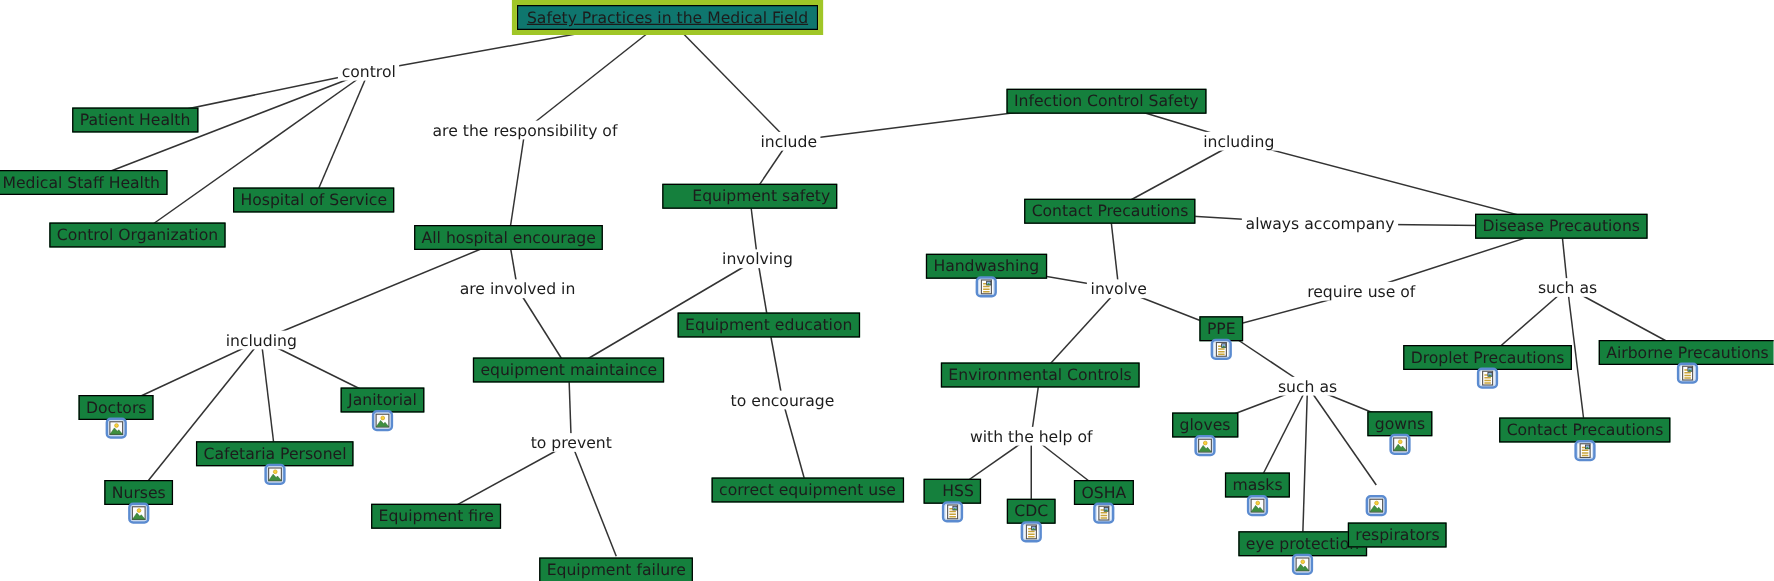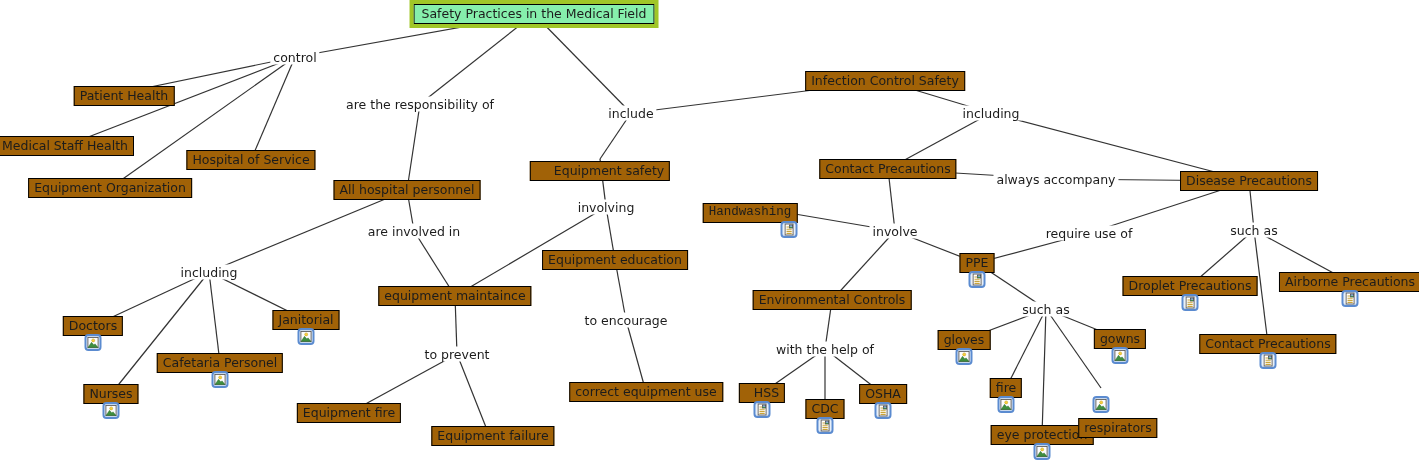--- a/index.html
+++ b/index.html
@@ -15,34 +15,35 @@
   .node {
     position: absolute;
     transform: translate(-50%, -50%);
     white-space: nowrap;
     font-size: 12.5px;
     color: #1c1c1c;
     line-height: 1.2;
     cursor: default;
   }
   .node.concept {
-    background: #a16207;
+    background: #15803d;
     border: 1px solid #000000;
     padding: 1px 5px 2px 5px;
     text-align: center;
   }
   .node.link {
     background: #ffffff;
     padding: 0 3px;
   }
   .node.main {
-    background: #86efac;
+    background: #0f766e;
     border: 1px solid #000000;
     outline: 4px solid #A0C627;
     padding: 1px 7px 2px 7px;
+    text-decoration: underline;
   }
   .res-icon {
     position: absolute;
     transform: translateX(-50%);
     width: 13px;
     height: 13px;
     background: #ffffff;
     border: 2px solid #5B8BD0;
     border-radius: 4px;
     box-shadow: 0 0 0 1px #cfe0f5 inset;
@@ -101,29 +102,29 @@
       <line x1="1249" y1="181" x2="1089" y2="233" stroke="#333333" stroke-width="1.2"></line>
       <line x1="1089" y1="233" x2="977" y2="263" stroke="#333333" stroke-width="1.2"></line>
       <line x1="1249" y1="181" x2="1254" y2="230" stroke="#333333" stroke-width="1.2"></line>
       <line x1="1254" y1="230" x2="1190" y2="286" stroke="#333333" stroke-width="1.2"></line>
       <line x1="1254" y1="230" x2="1268" y2="344" stroke="#333333" stroke-width="1.2"></line>
       <line x1="1254" y1="230" x2="1350" y2="282" stroke="#333333" stroke-width="1.2"></line>
     </svg>
   <div>
       <div class="node main" style="left: 534px; top: 14px; outline-color: rgb(160, 198, 39);">Safety Practices in the Medical Field</div>
       <div class="node link" style="left: 295px; top: 57px;">control</div>
-      <div class="node concept" style="left: 124px; top: 96px;">Patient Health</div>
+      <div class="node concept" style="left: 108px; top: 96px;">Patient Health</div>
       <div class="node concept" style="left: 65px; top: 146px;">Medical Staff Health</div>
       <div class="node concept" style="left: 251px; top: 160px;">Hospital of Service</div>
-      <div class="node concept" style="left: 110px; top: 188px;">Equipment Organization</div>
+      <div class="node concept" style="left: 110px; top: 188px;">Control Organization</div>
       <div class="node link" style="left: 420px; top: 104px;">are the responsibility of</div>
       <div class="node link" style="left: 631px; top: 113px;">include</div>
-      <div class="node concept" style="left: 600px; top: 171px; padding-left: 23px;">Equipment safety</div>
+      <div class="node concept" style="left: 600px; top: 157px; padding-left: 23px;">Equipment safety</div>
       <div class="node concept" style="left: 885px; top: 81px;">Infection Control Safety</div>
-      <div class="node concept" style="left: 407px; top: 190px;">All hospital personnel</div>
+      <div class="node concept" style="left: 407px; top: 190px;">All hospital encourage</div>
       <div class="node link" style="left: 209px; top: 272px;">including</div>
       <div class="node concept" style="left: 93px; top: 326px;">Doctors</div>
       <div class="res-icon" style="left: 93px; top: 334px; border-color: rgb(91, 139, 208);">
         <svg viewBox="0 0 13 13" xmlns="http://www.w3.org/2000/svg">
           <rect x="1.4" y="1.4" width="10.2" height="10.2" fill="#FDFDFD" stroke="#555555" stroke-width="0.9"></rect>
           <circle cx="6.7" cy="4.4" r="1.5" fill="#F7D23E" stroke="#C79810" stroke-width="0.5"></circle>
           <path d="M1.5,11.4 L5,6.3 L7.4,9 L8.5,7.8 L11.5,11.4 Z" fill="#3F8F3F" stroke="#2C662C" stroke-width="0.4"></path>
         </svg>
       </div>
       <div class="node concept" style="left: 111px; top: 394px;">Nurses</div>
@@ -149,28 +150,28 @@
           <circle cx="6.7" cy="4.4" r="1.5" fill="#F7D23E" stroke="#C79810" stroke-width="0.5"></circle>
           <path d="M1.5,11.4 L5,6.3 L7.4,9 L8.5,7.8 L11.5,11.4 Z" fill="#3F8F3F" stroke="#2C662C" stroke-width="0.4"></path>
         </svg>
       </div>
       <div class="node link" style="left: 414px; top: 231px;">are involved in</div>
       <div class="node concept" style="left: 455px; top: 296px;">equipment maintaince</div>
       <div class="node link" style="left: 606px; top: 207px;">involving</div>
       <div class="node concept" style="left: 615px; top: 260px;">Equipment education</div>
       <div class="node link" style="left: 457px; top: 354px;">to prevent</div>
       <div class="node concept" style="left: 349px; top: 413px;">Equipment fire</div>
-      <div class="node concept" style="left: 493px; top: 436px;">Equipment failure</div>
+      <div class="node concept" style="left: 493px; top: 456px;">Equipment failure</div>
       <div class="node link" style="left: 626px; top: 320px;">to encourage</div>
       <div class="node concept" style="left: 646px; top: 392px;">correct equipment use</div>
       <div class="node link" style="left: 991px; top: 113px;">including</div>
       <div class="node concept" style="left: 888px; top: 169px;">Contact Precautions</div>
       <div class="node link" style="left: 1056px; top: 179px;">always accompany</div>
       <div class="node concept" style="left: 1249px; top: 181px;">Disease Precautions</div>
-      <div class="node concept" style="left: 750px; top: 213px; font-family: Liberation Mono, monospace;">Handwashing</div>
+      <div class="node concept" style="left: 789px; top: 213px;">Handwashing</div>
       <div class="res-icon" style="left: 789px; top: 221px; border-color: rgb(91, 139, 208);">
         <svg viewBox="0 0 13 13" xmlns="http://www.w3.org/2000/svg">
           <rect x="2.6" y="1" width="8" height="11" fill="#ffffff" stroke="#555555" stroke-width="0.9"></rect>
           <line x1="4" y1="4" x2="6.6" y2="4" stroke="#C9A43A" stroke-width="1.1"></line>
           <line x1="4" y1="6.2" x2="9.2" y2="6.2" stroke="#C9A43A" stroke-width="1.1"></line>
           <line x1="4" y1="8.4" x2="9.2" y2="8.4" stroke="#C9A43A" stroke-width="1.1"></line>
           <line x1="4" y1="10.4" x2="9.2" y2="10.4" stroke="#C9A43A" stroke-width="1.1"></line>
           <rect x="6.8" y="2" width="3.4" height="3" fill="#8DB4E2" stroke="#333333" stroke-width="0.6"></rect>
           <path d="M6.8,5 L8.3,3.4 L10.2,5 Z" fill="#3F8F3F"></path>
         </svg>
@@ -228,21 +229,21 @@
       </div>
       <div class="node link" style="left: 1046px; top: 309px;">such as</div>
       <div class="node concept" style="left: 964px; top: 340px;">gloves</div>
       <div class="res-icon" style="left: 964px; top: 348px; border-color: rgb(91, 139, 208);">
         <svg viewBox="0 0 13 13" xmlns="http://www.w3.org/2000/svg">
           <rect x="1.4" y="1.4" width="10.2" height="10.2" fill="#FDFDFD" stroke="#555555" stroke-width="0.9"></rect>
           <circle cx="6.7" cy="4.4" r="1.5" fill="#F7D23E" stroke="#C79810" stroke-width="0.5"></circle>
           <path d="M1.5,11.4 L5,6.3 L7.4,9 L8.5,7.8 L11.5,11.4 Z" fill="#3F8F3F" stroke="#2C662C" stroke-width="0.4"></path>
         </svg>
       </div>
-      <div class="node concept" style="left: 1006px; top: 388px;">fire</div>
+      <div class="node concept" style="left: 1006px; top: 388px;">masks</div>
       <div class="res-icon" style="left: 1006px; top: 396px; border-color: rgb(91, 139, 208);">
         <svg viewBox="0 0 13 13" xmlns="http://www.w3.org/2000/svg">
           <rect x="1.4" y="1.4" width="10.2" height="10.2" fill="#FDFDFD" stroke="#555555" stroke-width="0.9"></rect>
           <circle cx="6.7" cy="4.4" r="1.5" fill="#F7D23E" stroke="#C79810" stroke-width="0.5"></circle>
           <path d="M1.5,11.4 L5,6.3 L7.4,9 L8.5,7.8 L11.5,11.4 Z" fill="#3F8F3F" stroke="#2C662C" stroke-width="0.4"></path>
         </svg>
       </div>
       <div class="node concept" style="left: 1042px; top: 435px;">eye protection</div>
       <div class="res-icon" style="left: 1042px; top: 443px; border-color: rgb(91, 139, 208);">
         <svg viewBox="0 0 13 13" xmlns="http://www.w3.org/2000/svg">

